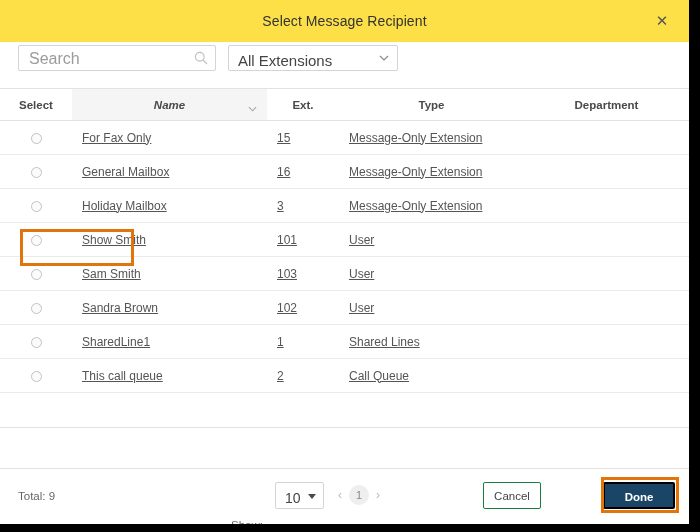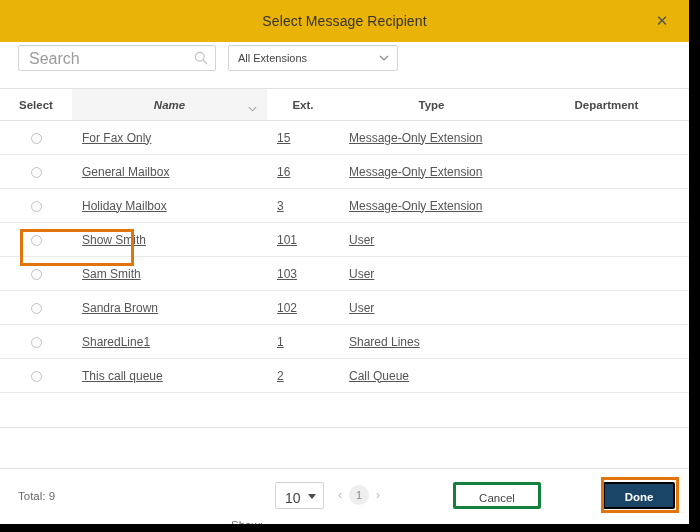--- a/index.html
+++ b/index.html
@@ -24,21 +24,21 @@
     height: 524px;
     background: #ffffff;
     box-sizing: border-box;
     overflow: hidden;
   }
 
   
   .titlebar {
     position: relative;
     height: 42px;
-    background: #eab308;
+    background: #fde047;
   }
   .dialog-title {
     position: absolute;
     left: 0;
     right: 0;
     top: 13px;
     text-align: center;
     font-size: 14px;
     color: #333333;
     letter-spacing: .1px;
@@ -106,21 +106,21 @@
     border: 1px solid #d4d4d4;
     border-radius: 2px;
     background: #fff;
     box-sizing: border-box;
     cursor: pointer;
   }
   .select-value {
     position: absolute;
     left: 9px;
     top: 6px;
-    font-size: 11px;
+    font-size: 15px;
     color: #444;
   }
   .chevron {
     position: absolute;
     right: 9px;
     top: 9px;
     width: 9px;
     height: 6px;
   }
   .chevron svg { display: block; }
@@ -312,23 +312,23 @@
     border-radius: 2px;
     font-size: 11.5px;
     line-height: 27px;
     text-align: center;
     cursor: pointer;
     box-sizing: border-box;
     user-select: none;
   }
   .btn-cancel {
     right: 148px;
-    width: 88px;
+    width: 58px;
     background: #ffffff;
-    border: 3px solid #15803d;
+    border: 1px solid #15803d;
     color: #444444;
   }
   .btn-done {
     right: 14px;
     width: 72px;
     background: #1a4566;
     border: 2px solid #000000;
     color: #ffffff;
     font-weight: bold;
   }

